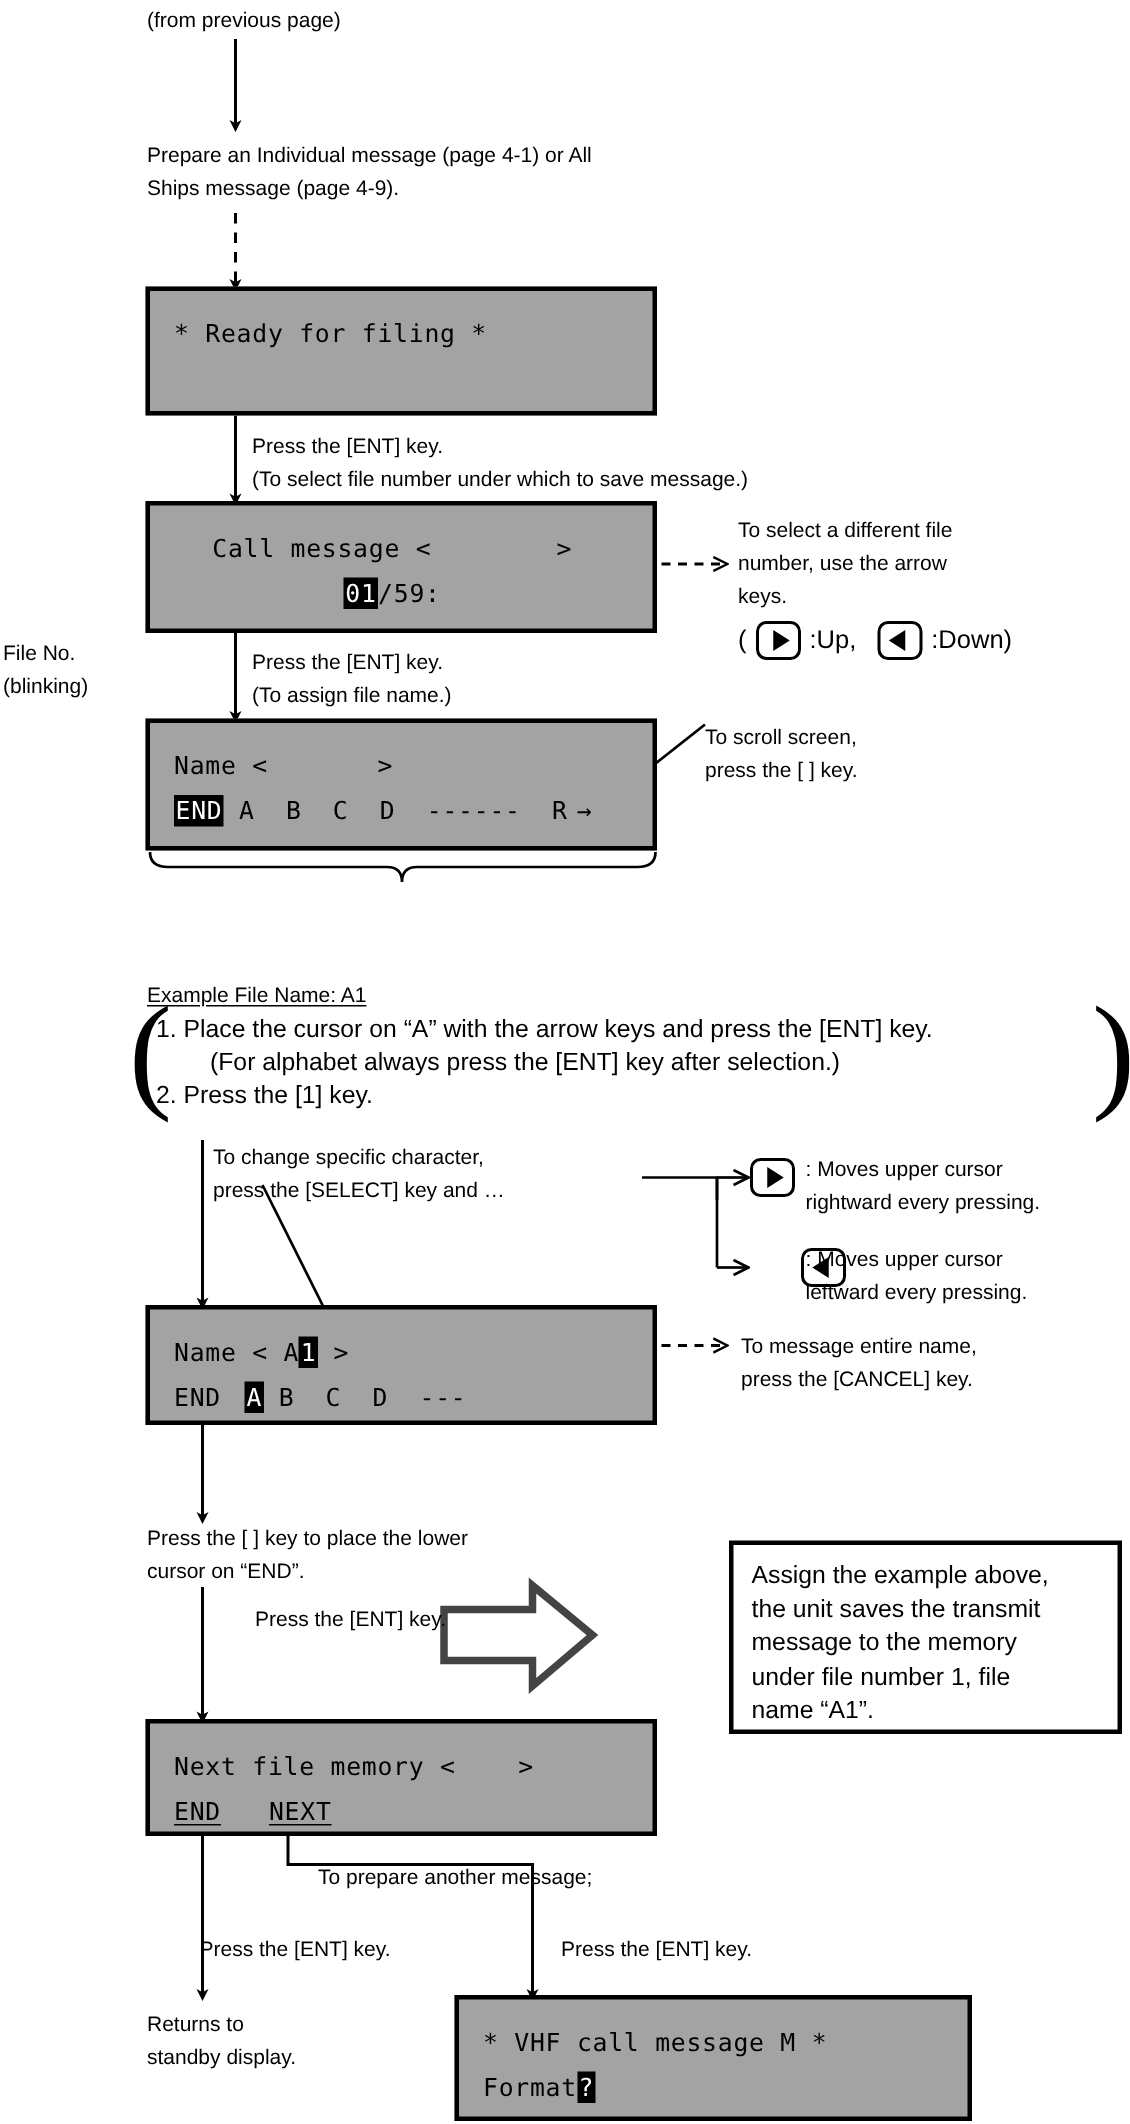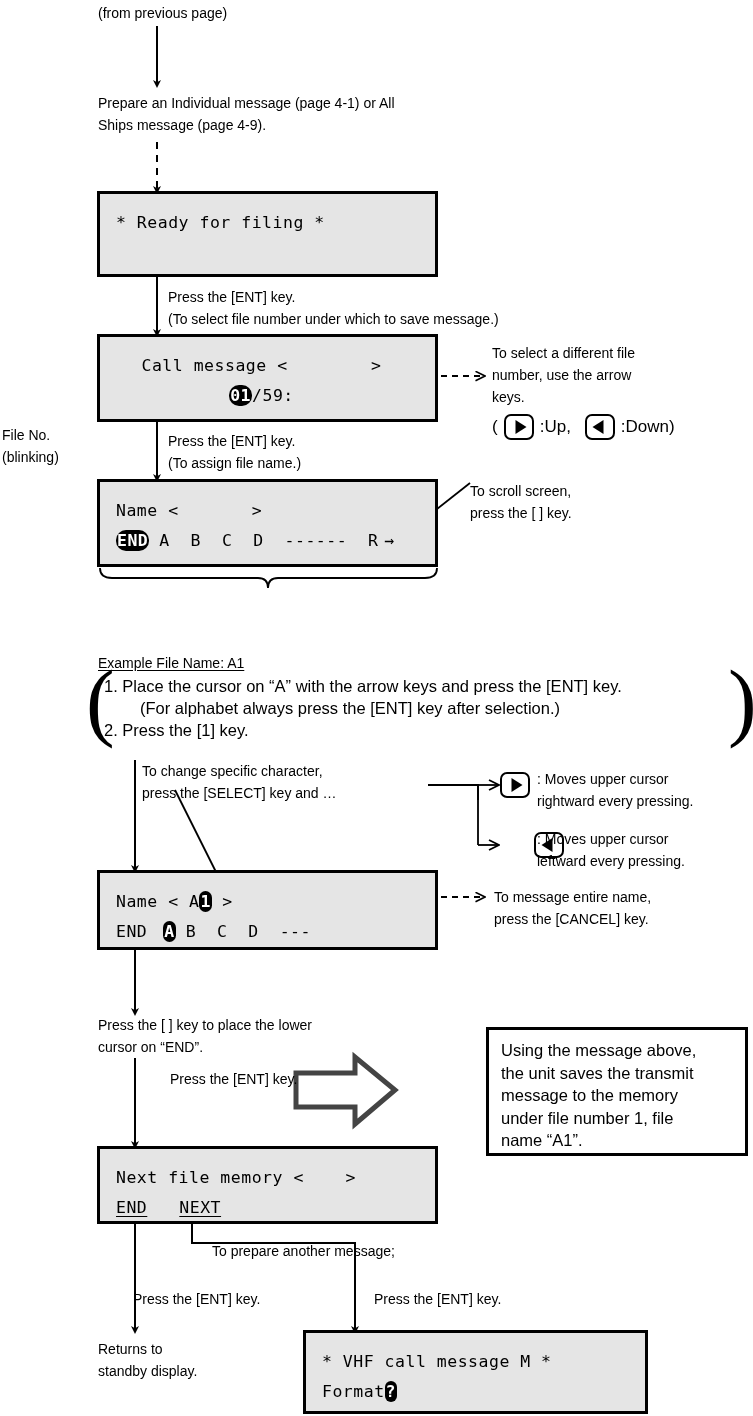--- a/index.html
+++ b/index.html
@@ -22,33 +22,32 @@
     line-height: 22px;
     color: #000;
     white-space: pre-line;
   }
   .txt-sm { font-size: 16.5px; line-height: 21px; }
   .underline-txt { text-decoration: underline; text-underline-offset: 2px; }
 
   
   .lcd {
     border: 3px solid #000;
-    background: #e5e5e5;
+    background: #a3a3a3;
     font-family: "DejaVu Sans Mono", "Liberation Mono", monospace;
     font-size: 16.5px;
     letter-spacing: 0.5px;
     padding: 14px 28px 10px 16px;
   }
   .lcd .line { white-space: pre; line-height: 30px; }
   .inv {
     background: #000;
     color: #fff;
     padding: 1px 1px;
-    font-weight: bold;
-    border-radius: 10px;
+    font-weight: normal;
   }
   .ul { text-decoration: underline; text-underline-offset: 3px; }
 
   
   .notebox {
     border: 3px solid #000;
     background: #fff;
     padding: 9px 12px;
     font-family: "Liberation Sans", sans-serif;
     font-size: 16.5px;
@@ -240,21 +239,21 @@
   <div class="abs txt" style="left:494px; top:886px; width:250px;">To message entire name,
 press the [CANCEL] key.</div>
 
   
   <div class="abs txt" style="left:98px; top:1014px; width:350px;">Press the [   ] key to place the lower
 cursor on “END”.</div>
 
   <div class="abs txt" style="left:170px; top:1068px;">Press the [ENT] key.</div>
 
   
-  <div class="abs notebox" style="left:486px; top:1027px; width:262px; height:129px;">Using the message above,
+  <div class="abs notebox" style="left:486px; top:1027px; width:262px; height:129px;">Assign the example above,
 the unit saves the transmit
 message to the memory
 under file number 1, file
 name “A1”.</div>
 
   
   <div class="abs lcd" style="left:97px; top:1146px; width:341px; height:78px;">
     <div class="line">Next file memory &lt;    &gt;</div>
     <div class="line"><span class="ul">END</span><span class="ul" style="margin-left:32px;">NEXT</span></div>
   </div>

